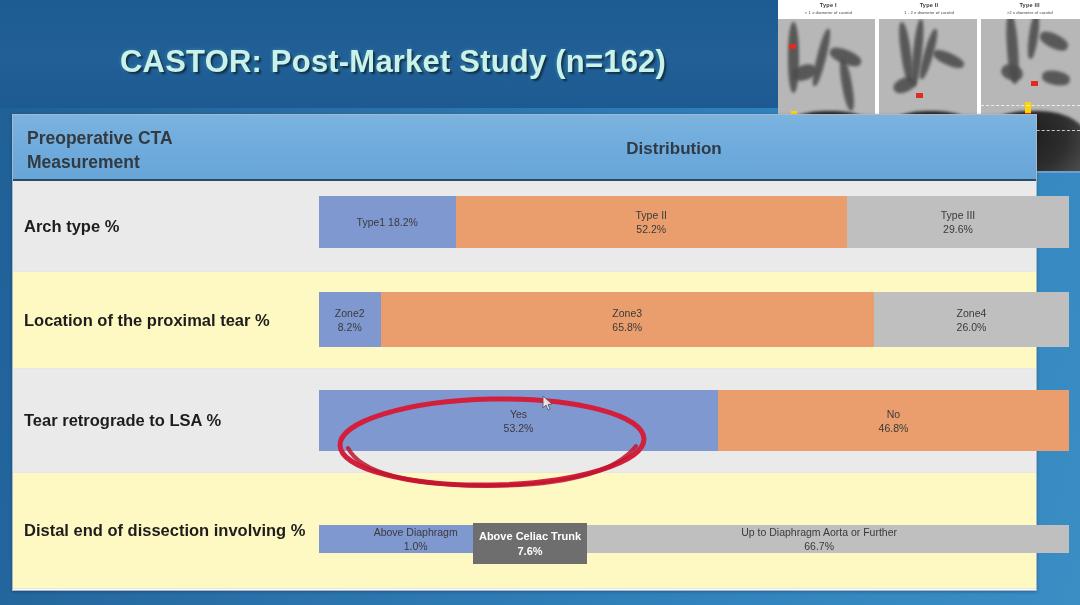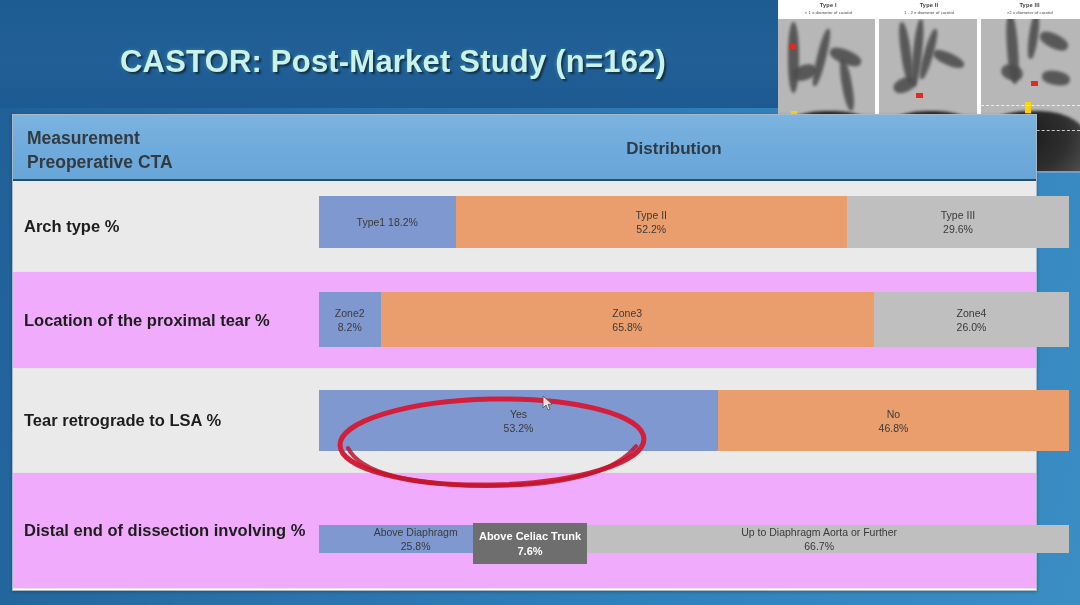--- a/index.html
+++ b/index.html
@@ -92,21 +92,21 @@
   }
   #hdr-distribution {
     position: absolute; left: 586px; top: 24px; width: 150px; text-align: center;
     font-size: 17px; font-weight: bold; color: #2e3b46;
   }
   .trow {
     position: relative; display: flex; align-items: center;
     border-bottom: 1px solid #e6e6e6;
   }
   .trow.alt  { background: #eaeaea; }
-  .trow.norm { background: #f0abfc; }
+  .trow.norm { background: #fef9c3; }
   .rlabel {
     width: 306px; flex: 0 0 306px; padding-left: 11px; padding-right: 6px;
     font-size: 16.5px; font-weight: bold; color: #1d1d1d; line-height: 21px;
   }
   .rbar-wrap { position: relative; flex: 1 1 auto; height: 100%; }
   .bar {
     position: absolute; left: 0; display: flex; height: 100%;
     width: 750px;
   }
   .seg {
@@ -195,22 +195,22 @@
       <div class="ruler" style="left:44%;top:54%;"></div>
       <div class="dashline" style="top:56%;"></div>
       <div class="dashline" style="top:72%;"></div>
     </div>
   </div>
 
   <div id="table-panel">
 
     <div id="table-header">
       <div id="hdr-measure">
+        <div>Preoperative CTA</div>
         <div>Measurement</div>
-        <div>Preoperative CTA</div>
       </div>
       <div id="hdr-distribution">Distribution</div>
     </div>
 
     <div class="trow alt" style="height:91px;">
       <div class="rlabel">Arch type  %</div>
       <div class="rbar-wrap">
         <div class="bar" style="top:15px;height:52px;">
           <div class="seg c-blue" style="width:18.2%;">
             <span class="sl">Type1 18.2%</span>
@@ -262,21 +262,21 @@
         </div>
       </div>
     </div>
 
     <div class="trow norm" style="height:116px;">
       <div class="rlabel">Distal end of dissection involving %</div>
       <div class="rbar-wrap">
         <div class="bar" style="top:20px;height:92px;align-items:center;">
           <div class="seg c-blue" style="width:25.8%;">
             <span class="sl">Above Diaphragm</span>
-            <span class="sv">25.8%</span>
+            <span class="sv">1.0%</span>
           </div>
           <div class="seg c-orange" style="width:7.6%;"></div>
           <div class="seg c-gray" style="width:66.7%;">
             <span class="sl">Up to Diaphragm Aorta or Further</span>
             <span class="sv">66.7%</span>
           </div>
           <div id="celiac-tip">
             <span class="tl">Above Celiac Trunk</span>
             <span class="tv">7.6%</span>
           </div>

